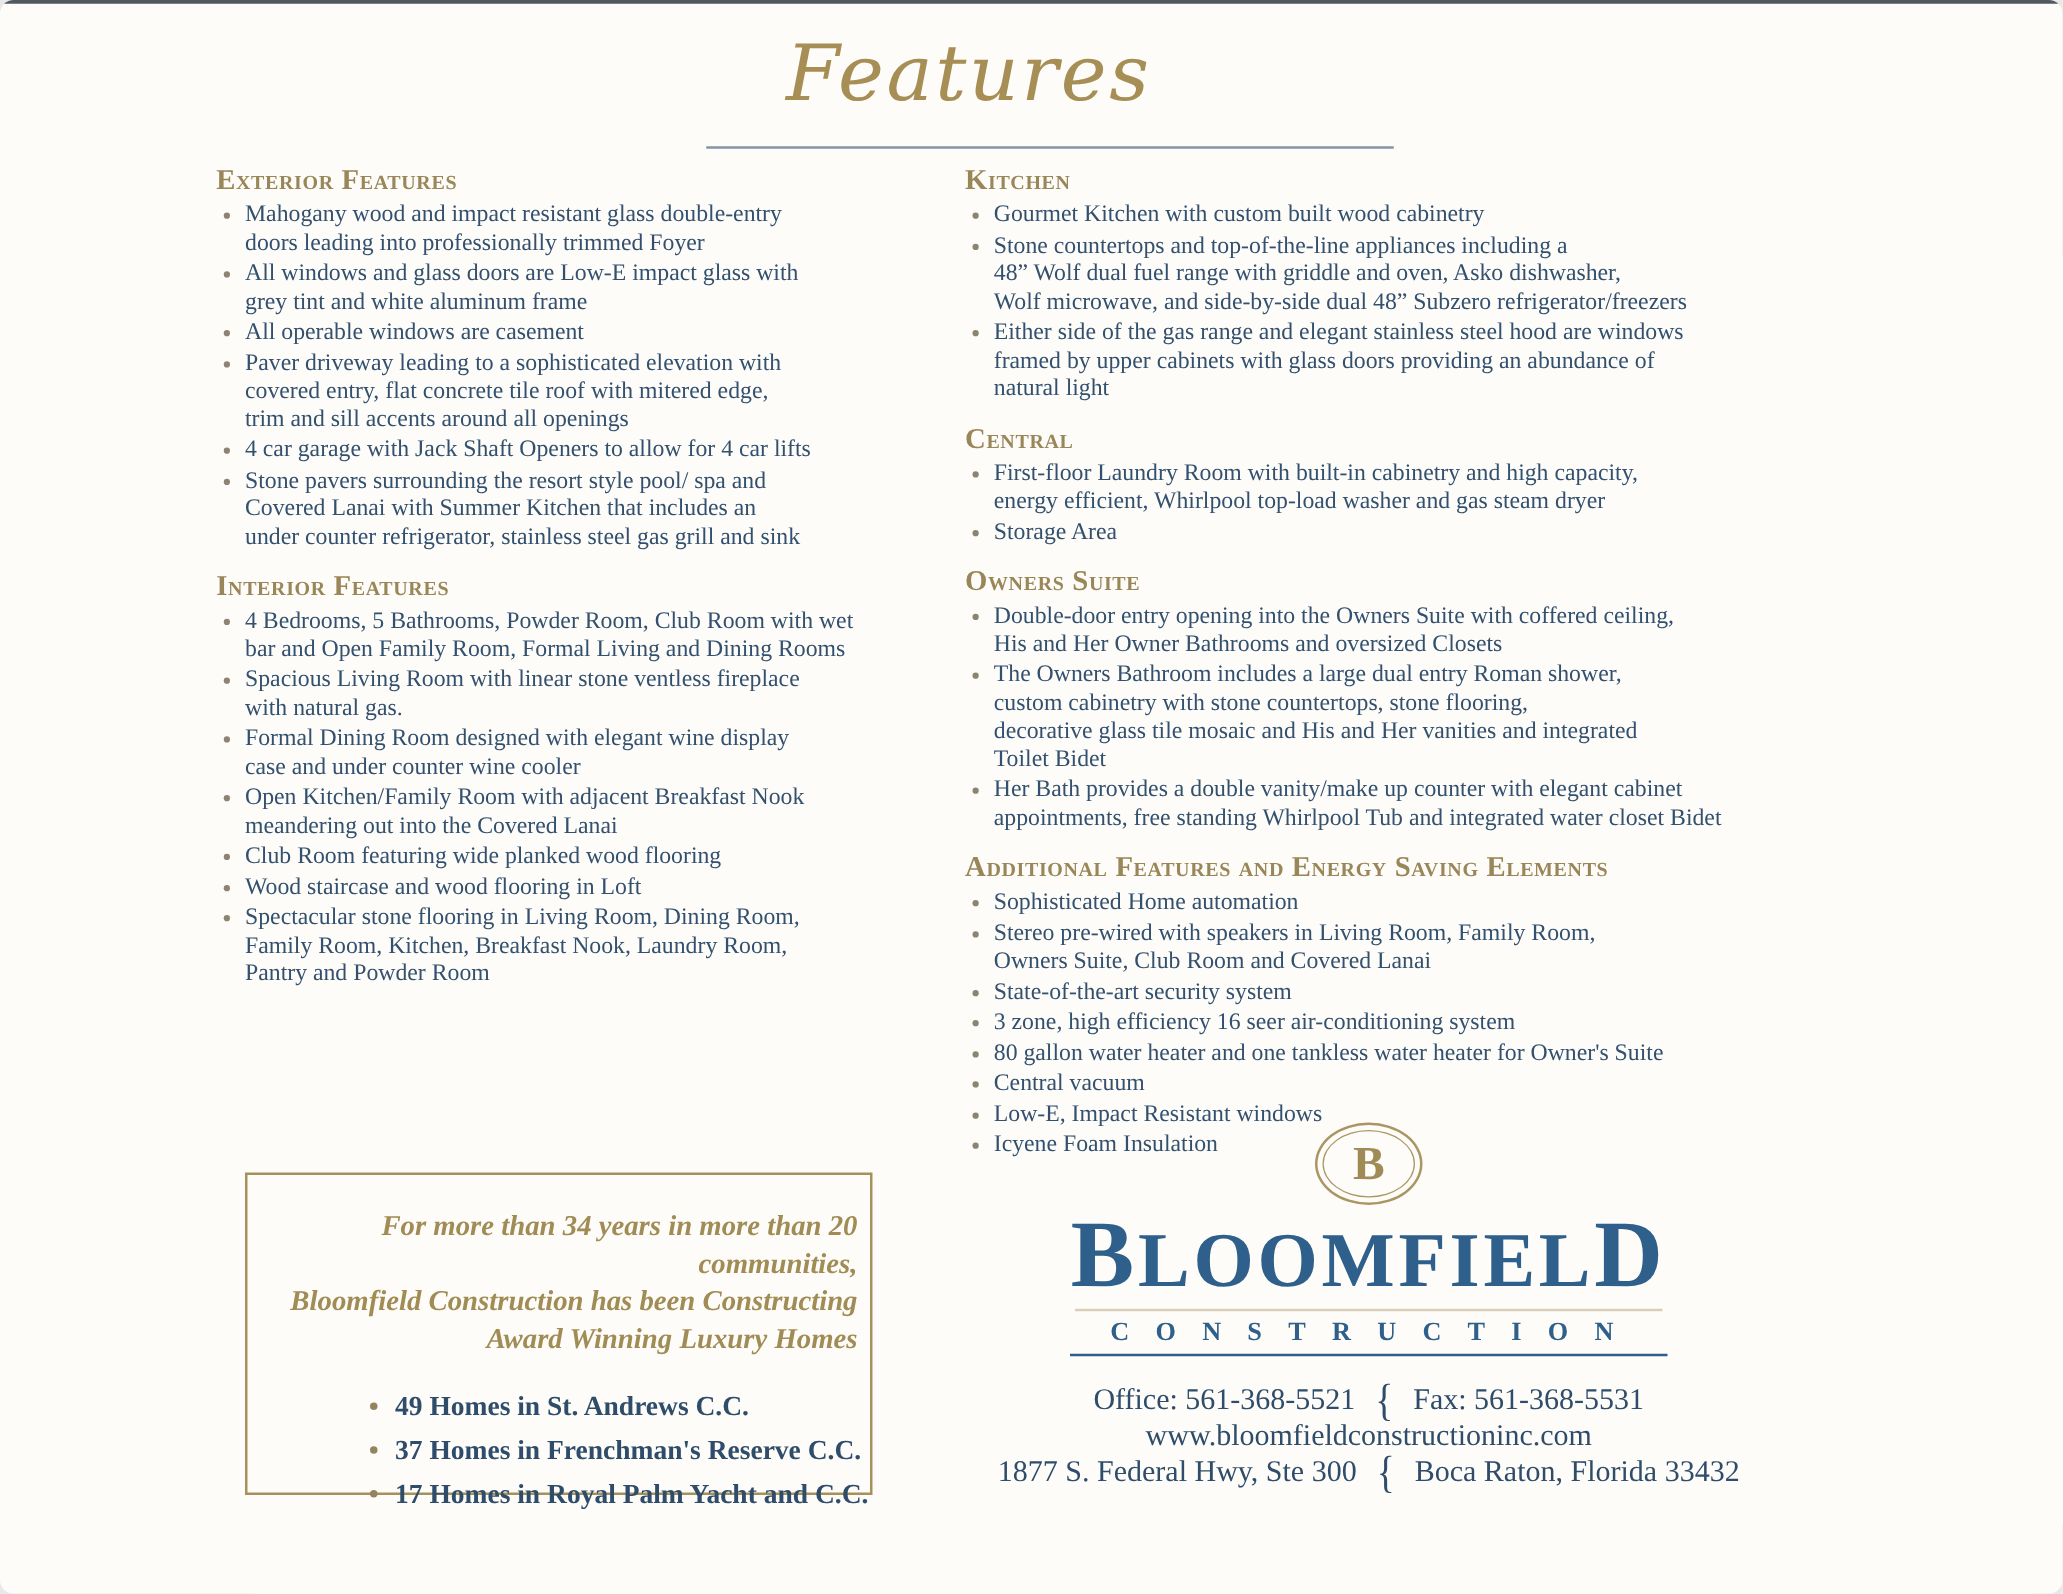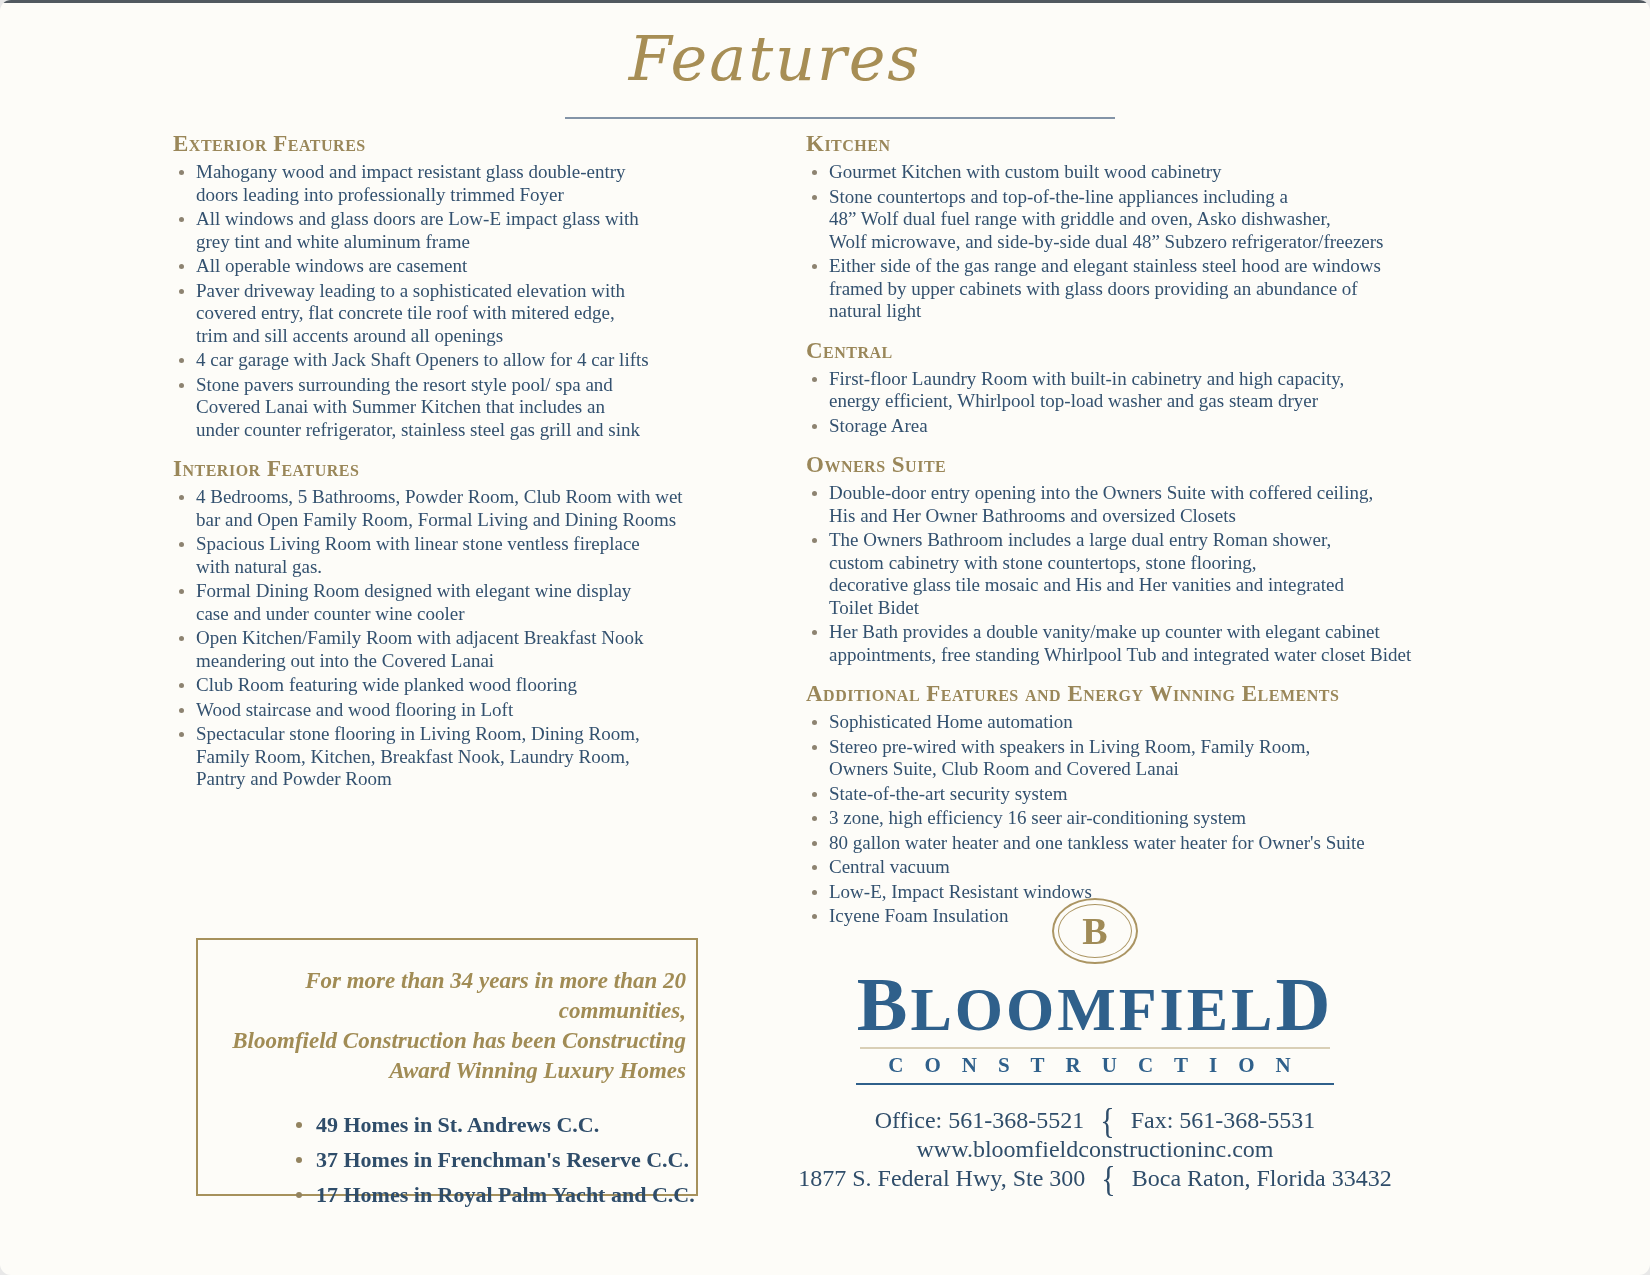--- a/index.html
+++ b/index.html
@@ -18,21 +18,21 @@
     text-align:center;
     font-family:"DejaVu Serif", serif;
     font-style:italic; font-weight:400;
     font-size:62px; color:#a78e55; letter-spacing:2px;
   }
   .title-rule { position:absolute; top:117px; left:565px; width:550px; height:2px; background:#8394a7; }
 
   
   .col { position:absolute; top:131px; }
   .col-left  { left:173px; width:560px; }
-  .col-right { left:806px; width:660px; }
+  .col-right { left:772px; width:660px; }
 
   section { margin:0 0 2px 0; }
   section + section { margin-top:15px; }
   h2 {
     margin:0 0 4px 0;
     font-variant:small-caps;
     font-weight:600;
     font-size:23px; line-height:26px;
     color:#9a8759; letter-spacing:0.5px;
   }
@@ -169,21 +169,21 @@
 His and Her Owner Bathrooms and oversized Closets</li>
         <li>The Owners Bathroom includes a large dual entry Roman shower,
 custom cabinetry with stone countertops,  stone flooring,
 decorative glass tile mosaic and His and Her vanities and integrated
 Toilet Bidet</li>
         <li>Her Bath provides a double vanity/make up counter with elegant cabinet
 appointments, free standing Whirlpool Tub and integrated water closet Bidet</li>
       </ul>
     </section>
     <section>
-      <h2>Additional Features and Energy Winning Elements</h2>
+      <h2>Additional Features and Energy Saving Elements</h2>
       <ul>
         <li>Sophisticated Home automation</li>
         <li>Stereo pre-wired with speakers in Living Room, Family Room,
 Owners Suite, Club Room and Covered Lanai</li>
         <li>State-of-the-art security system</li>
         <li>3 zone, high efficiency 16 seer air-conditioning system</li>
         <li>80 gallon water heater and one tankless water heater for Owner's Suite</li>
         <li>Central vacuum</li>
         <li>Low-E, Impact Resistant windows</li>
         <li>Icyene Foam Insulation</li>

